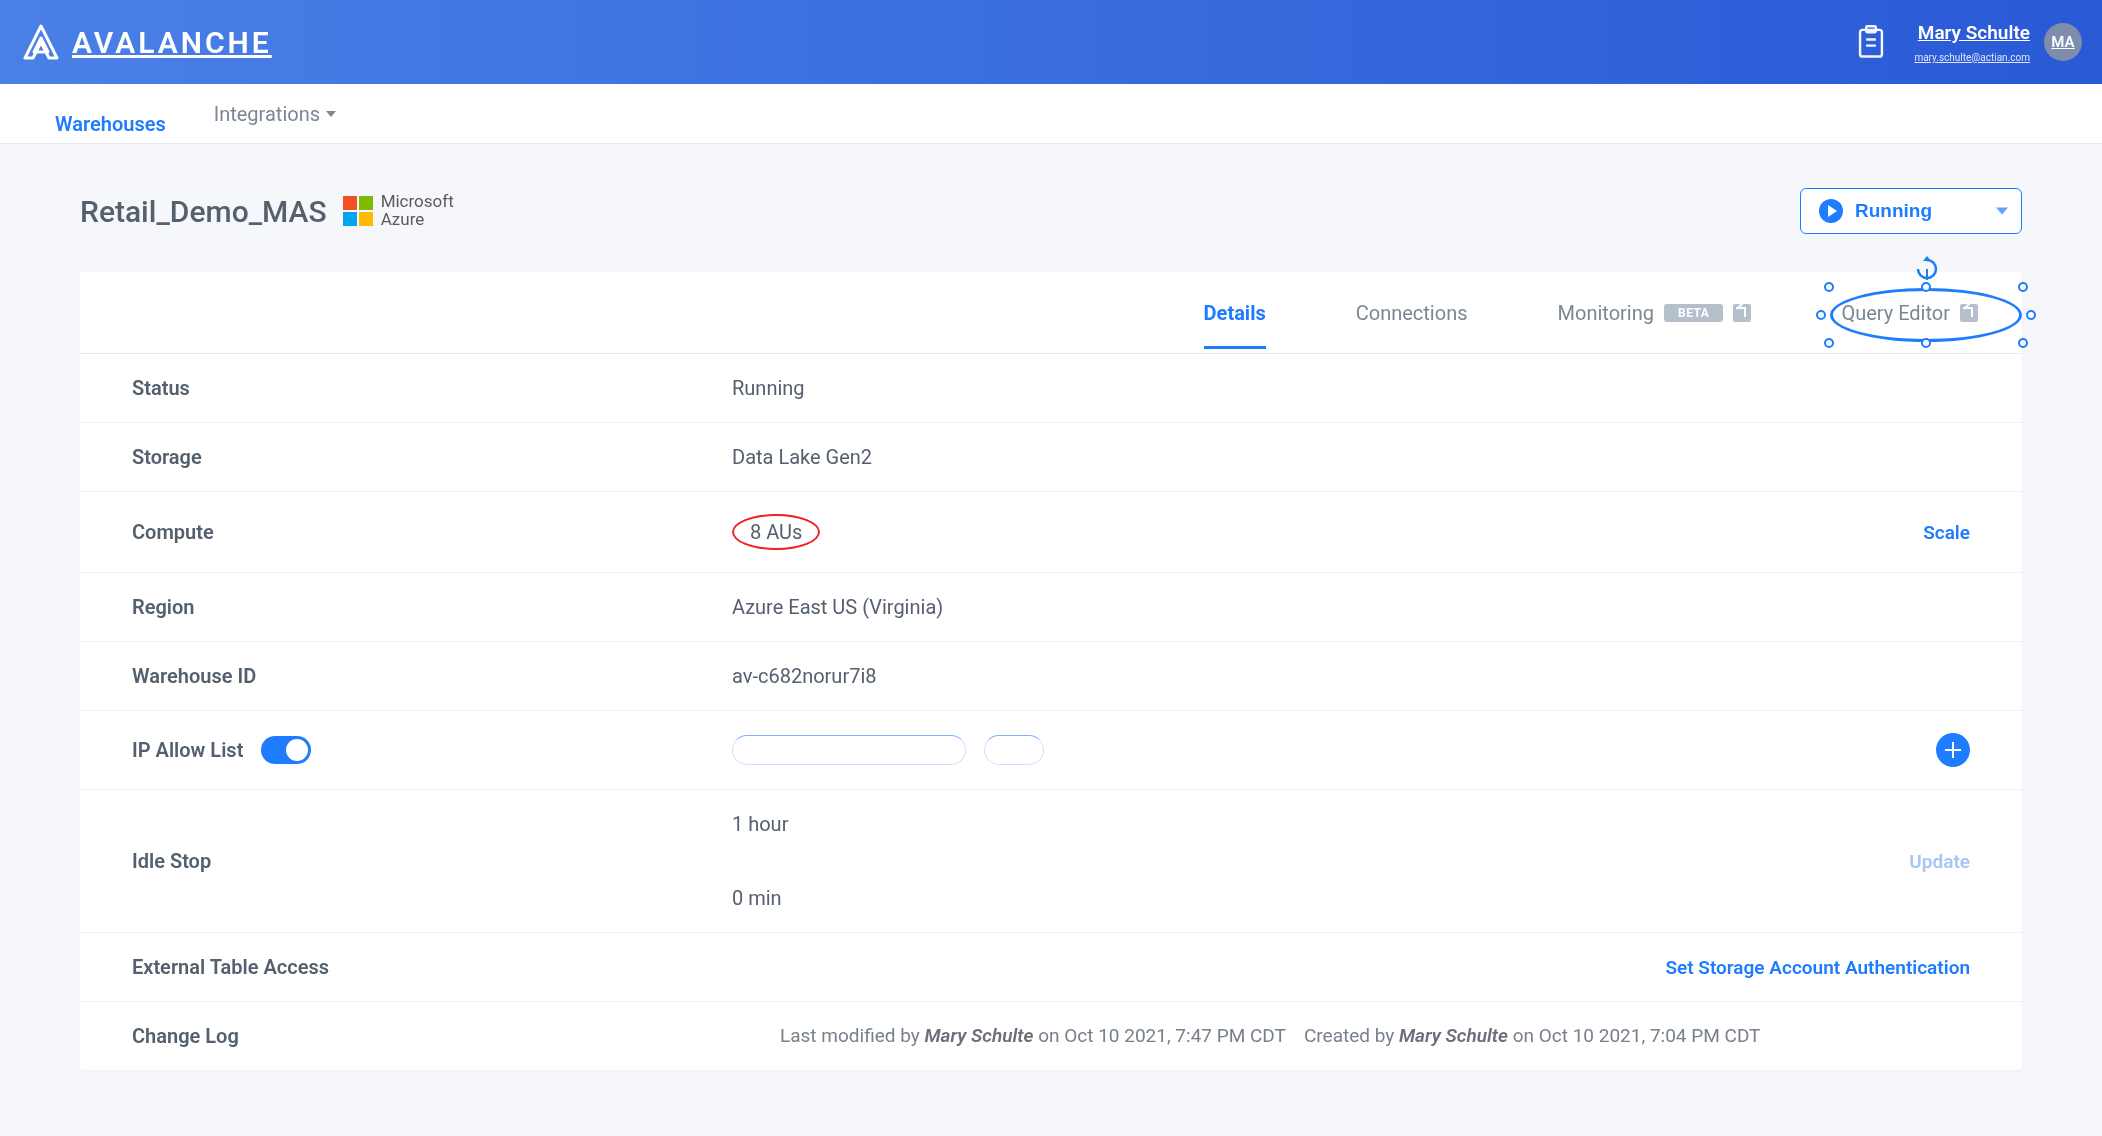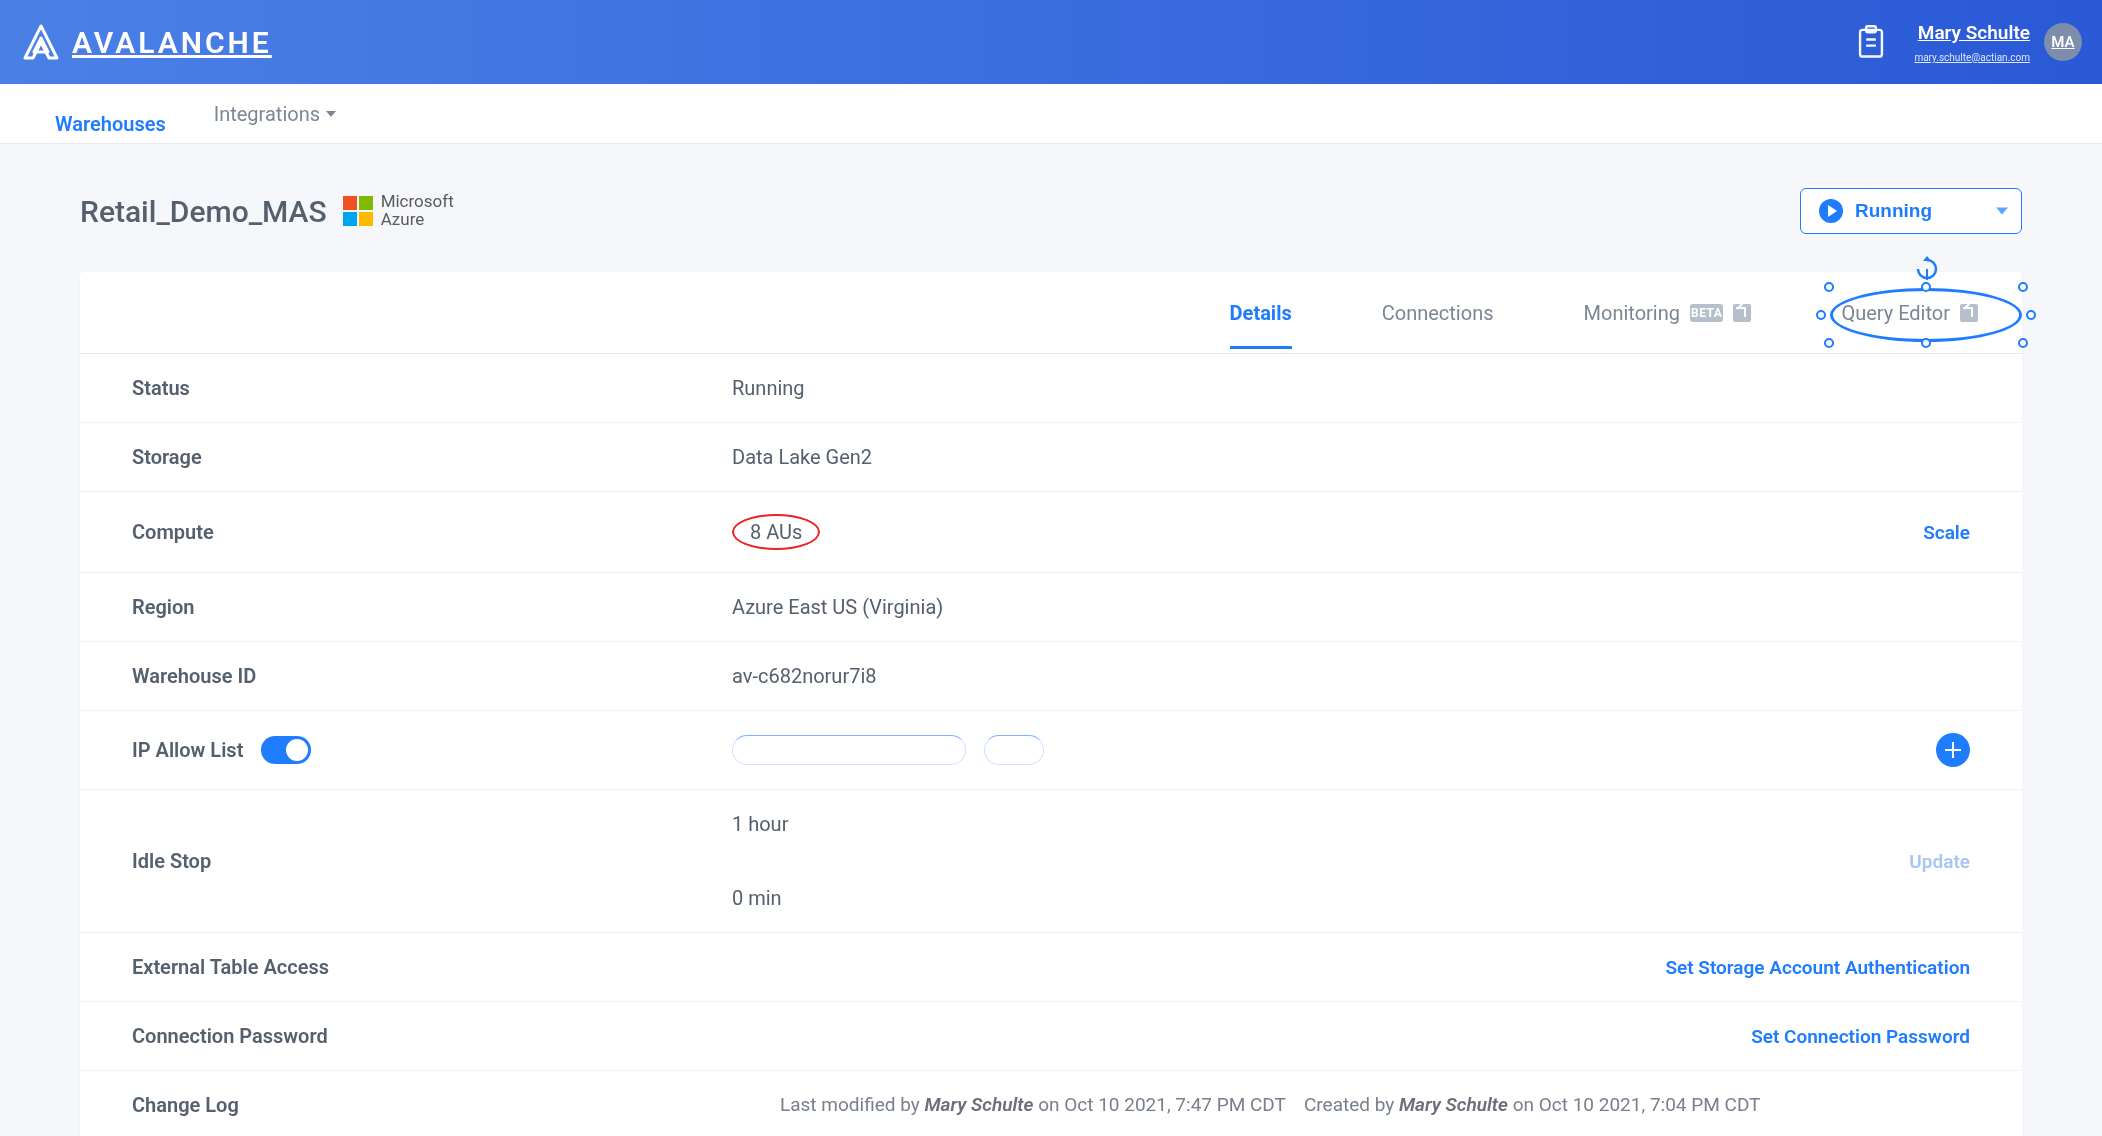--- a/index.html
+++ b/index.html
@@ -56,21 +56,21 @@
   .play-circle { width:24px;height:24px;border-radius:50%;background:#1f7cff; display:flex;align-items:center;justify-content:center; }
   .play-circle::before { content:""; border-style:solid; border-width:6px 0 6px 9px; border-color:transparent transparent transparent #fff; margin-left:2px; }
   .running-caret { position:absolute; right:14px; top:50%; transform:translateY(-50%); width:0;height:0;border-left:6px solid transparent;border-right:6px solid transparent;border-top:7px solid #1f7cff; opacity:.7; }
 
   
   .card { background:#fff; margin-top:38px; border-radius:4px; box-shadow:0 1px 3px rgba(0,0,0,.04); }
   .tabs-row { border-bottom:1px solid #e5e9f0; display:flex; justify-content:flex-end; align-items:center; height:82px; padding:0 44px; gap:90px; position:relative; }
   .tab { font-size:20px; color:#7b8794; cursor:pointer; display:flex; align-items:center; gap:10px; position:relative; }
   .tab.active { color:#1f7cff; font-weight:700; }
   .tab.active::after { content:""; position:absolute; left:0; right:0; bottom:-24px; height:3px; background:#1f7cff; }
-  .badge { background:#b6c0cc; color:#fff; font-size:12px; padding:2px 1px; border-radius:3px; font-weight:700; letter-spacing:.5px; }
+  .badge { background:#b6c0cc; color:#fff; font-size:12px; padding:2px 14px; border-radius:3px; font-weight:700; letter-spacing:.5px; }
   .ext-icon { width:18px; height:18px; background:#b6c0cc; border-radius:2px; position:relative; }
   .ext-icon::before { content:""; position:absolute; top:3px; left:3px; width:8px; height:8px; border-top:2px solid #fff; border-right:2px solid #fff; }
   .ext-icon::after { content:""; position:absolute; top:4px; left:4px; width:10px; height:2px; background:#fff; transform:rotate(-45deg); transform-origin:left; }
 
   
   .qe-highlight { position:absolute; right:0px; top:16px; pointer-events:none; }
   .qe-ellipse { width:192px; height:54px; border:3px solid #1f7cff; border-radius:50%/50%; background:transparent; }
   .handle { position:absolute; width:10px; height:10px; border:2px solid #1f7cff; border-radius:50%; background:#fff; }
   .harrow { position:absolute; width:26px; height:26px; }
 
@@ -240,25 +240,20 @@
         <span>1 hour</span>
         <span>0 min</span>
       </div>
       <div class="action disabled">Update</div>
     </div>
     <div class="row">
       <div class="label">External Table Access</div>
       <div class="value"></div>
       <div class="action">Set Storage Account Authentication</div>
     </div>
-    <div class="row">
-      <div class="label">Connection Password</div>
-      <div class="value"></div>
-      <div class="action">Set Connection Password</div>
-    </div>
     <div class="row" style="border-bottom:none; align-items:flex-start;">
       <div class="label">Change Log</div>
       <div class="value changelog-val">
         <div>
           <span>Last modified by </span><span class="who">Mary Schulte</span><span> on Oct 10 2021, 7:47 PM CDT</span>
         </div>
         <div>
           <span>Created by </span><span class="who">Mary Schulte</span><span> on Oct 10 2021, 7:04 PM CDT</span>
         </div>
       </div>

